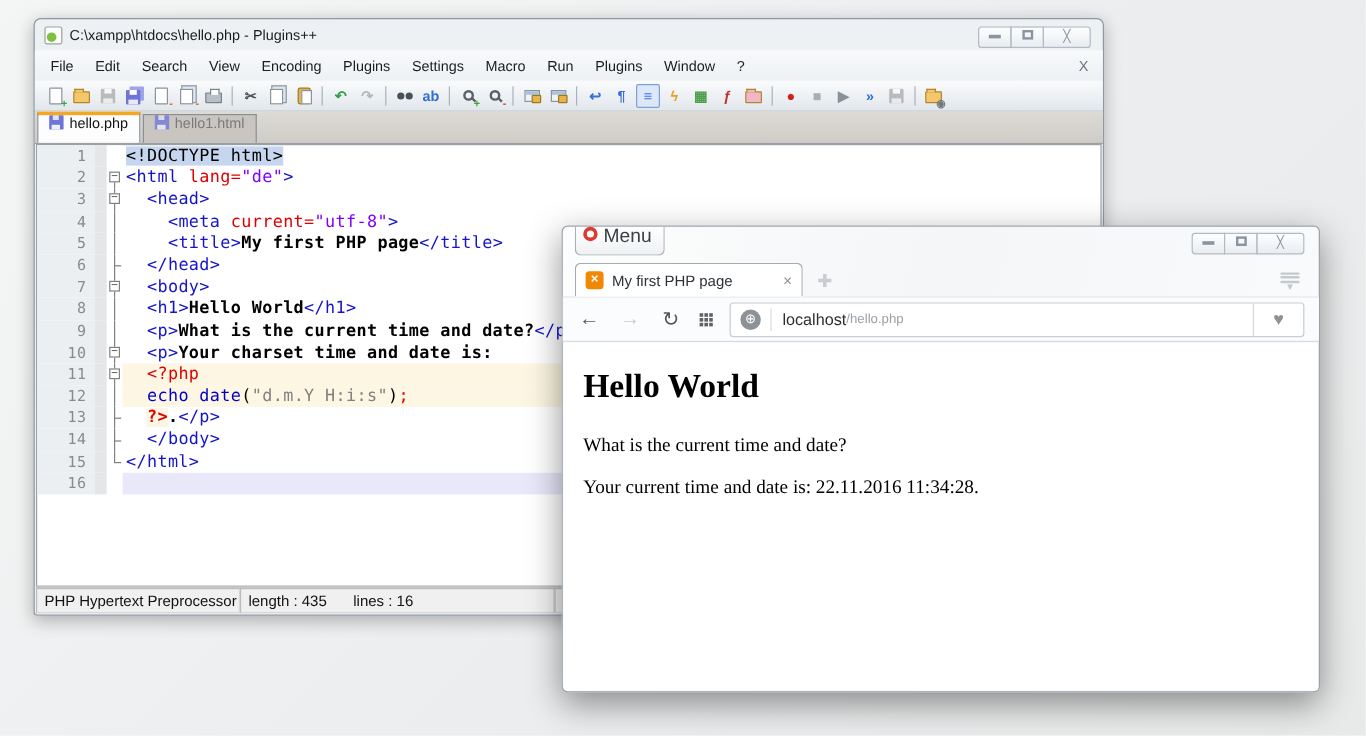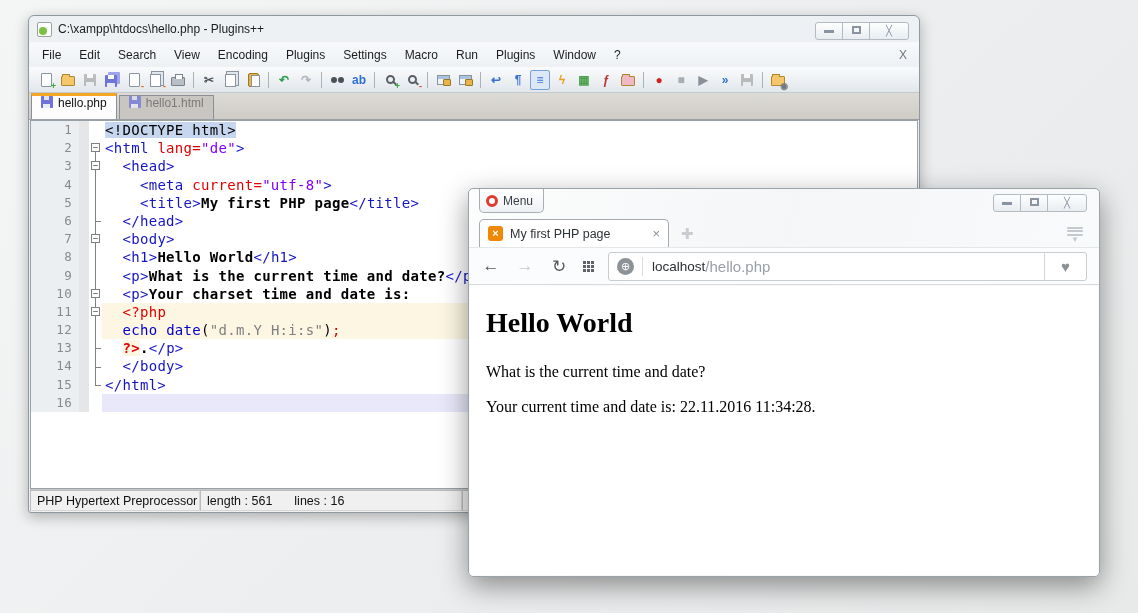--- a/index.html
+++ b/index.html
@@ -78,42 +78,42 @@
   .s-doctype{color:#000;background:#c6d6ee;} .s-phpd{color:#e00000;font-weight:normal;} .s-phpdbg{color:#e00000;font-weight:bold;background:#fdf6e3;}
   .s-kw{color:#0000c8;font-weight:normal;} .s-str{color:#808080;} .s-pun{color:#000;} .s-semi{color:#e00000;} .s-plain{color:#000;}
 
   #npp-status { position:absolute; left:1px; right:1px; bottom:1px; height:22px; background:#f0f0f0; border-top:1px solid #c8c8c8; display:flex; align-items:stretch; font-size:12.5px; color:#111; }
   .st-seg { border:1px solid #d6d6d6; border-left-color:#bcbcbc; border-top-color:#bcbcbc; display:flex; align-items:center; padding:0 6px; gap:22px; white-space:nowrap; overflow:hidden; }
   .st-1 { width:170px; } .st-2 { width:262px; } .st-3 { flex:1; }
 
   
   #opera { left:468px; top:188px; width:632px; height:389px; background:linear-gradient(105deg,#fcfdfd 0%,#f4f6f7 45%,#fafbfc 100%); border:1px solid #9aa2aa; box-shadow:0 9px 28px rgba(0,0,0,.42); }
   #op-strip { height:30px; position:relative; }
-  #op-menu-btn { position:absolute; left:10px; top:0; height:24px; display:flex; align-items:center; gap:5px; padding:0 10px 0 6px; border:1px solid #a8aeb4; border-top:none; border-radius:0 0 5px 5px; background:linear-gradient(#ffffff,#eef1f3); font-size:12px; color:#3a3f44; }
+  #op-menu-btn { position:absolute; left:10px; top:0; height:24px; display:flex; align-items:flex-start; gap:5px; padding:0 10px 0 6px; border:1px solid #a8aeb4; border-top:none; border-radius:0 0 5px 5px; background:linear-gradient(#ffffff,#eef1f3); font-size:16px; color:#3a3f44; }
   .opera-o { width:12px; height:12px; border:3px solid #e0392d; border-radius:50%; background:#fff; }
   #op-controls { position:absolute; right:12px; top:5px; }
   #op-tabbar { height:28px; display:flex; align-items:flex-end; padding:0 0 0 10px; position:relative; }
   #op-tab { display:flex; align-items:center; gap:7px; width:190px; height:28px; padding:0 8px; background:#fff; border:1px solid #a4aab0; border-bottom:none; border-radius:5px 5px 0 0; font-size:12.5px; color:#2e3338; }
   .xampp-fav { width:15px; height:15px; border-radius:3px; background:#f08705; color:#fff; font-weight:bold; font-size:11px; line-height:15px; text-align:center; flex:none; }
   #op-tab .tab-title { flex:1; overflow:hidden; white-space:nowrap; }
   .tab-close { color:#8a9097; font-size:13px; }
   #op-newtab { color:#c9cdd1; font-size:15px; margin-left:12px; padding-bottom:4px; }
   #op-tabmenu { position:absolute; right:16px; bottom:4px; width:16px; text-align:center; }
   #op-tabmenu .bar { display:block; height:2px; background:#c4c9cd; margin:1.5px 0; border-radius:1px; }
   #op-tabmenu .chev { color:#c4c9cd; font-size:8px; line-height:6px; display:block; }
   #op-toolbar { height:38px; display:flex; align-items:center; padding:0 12px; background:#fbfcfd; border-top:1px solid #e4e7ea; border-bottom:1px solid #d8dbde; gap:14px; }
   .nav-ic { font-size:17px; color:#54585c; width:20px; text-align:center; }
   .nav-ic.disabled { color:#c7cacc; }
   .grid-ic { width:11px; height:11px; position:relative; }
   .grid-ic::before { content:""; position:absolute; width:3px; height:3px; background:#5f6368; box-shadow:4px 0 #5f6368,8px 0 #5f6368,0 4px #5f6368,4px 4px #5f6368,8px 4px #5f6368,0 8px #5f6368,4px 8px #5f6368,8px 8px #5f6368; }
   #op-urlbox { flex:1; height:29px; border:1px solid #c9ccd0; border-radius:3px; background:#fff; display:flex; align-items:center; overflow:hidden; }
   .site-badge { width:17px; height:17px; border-radius:50%; background:#8d9297; color:#fff; font-size:11px; line-height:17px; text-align:center; margin:0 8px; flex:none; }
   .url-sep { width:1px; height:19px; background:#d9dcdf; margin-right:9px; }
   .url-host { color:#2b2f33; font-size:13.5px; }
-  .url-path { color:#9aa0a6; font-size:15px; }
+  .url-path { color:#9aa0a6; font-size:11px; }
   #op-heart { width:42px; height:100%; margin-left:auto; border-left:1px solid #d2d5d8; display:flex; align-items:center; justify-content:center; color:#8d9297; font-size:15px; flex:none; }
   #op-content { position:absolute; top:97px; left:1px; right:1px; bottom:1px; background:#fff; padding:13px 16px; font-family:"Liberation Serif","DejaVu Serif",serif; color:#000; }
   #op-content h1 { font-size:28px; font-weight:bold; margin:8px 0 24px 0; }
   #op-content p { font-size:16px; margin:0 0 17px 0; }
 </style>
 </head>
 <body>
 
 <div class="win" id="npp">
   <div id="npp-title">
@@ -282,21 +282,21 @@
       <div class="code-row"><span class="cell-num">14</span><span class="cell-bm"></span><span class="cell-fold f-tick"></span><span class="cell-code"><span class="s-plain">  </span><span class="s-tag">&lt;/body&gt;</span></span></div>
       <div class="code-row"><span class="cell-num">15</span><span class="cell-bm"></span><span class="cell-fold f-end"></span><span class="cell-code"><span class="s-tag">&lt;/html&gt;</span></span></div>
       <div class="code-row row-caret"><span class="cell-num">16</span><span class="cell-bm"></span><span class="cell-fold"></span><span class="cell-code"></span></div>
     </div>
 
   <div id="npp-status">
     <div class="st-seg st-1">
         <span>PHP Hypertext Preprocessor</span>
       </div>
     <div class="st-seg st-2">
-      <span>length : 561</span>
+      <span>length : 435</span>
       <span>lines : 16</span>
     </div>
     <div class="st-seg st-3">
       <span>Ln : 16</span>
       <span>Col : 1</span>
     </div>
   </div>
 </div>
 
 <div class="win" id="opera">

